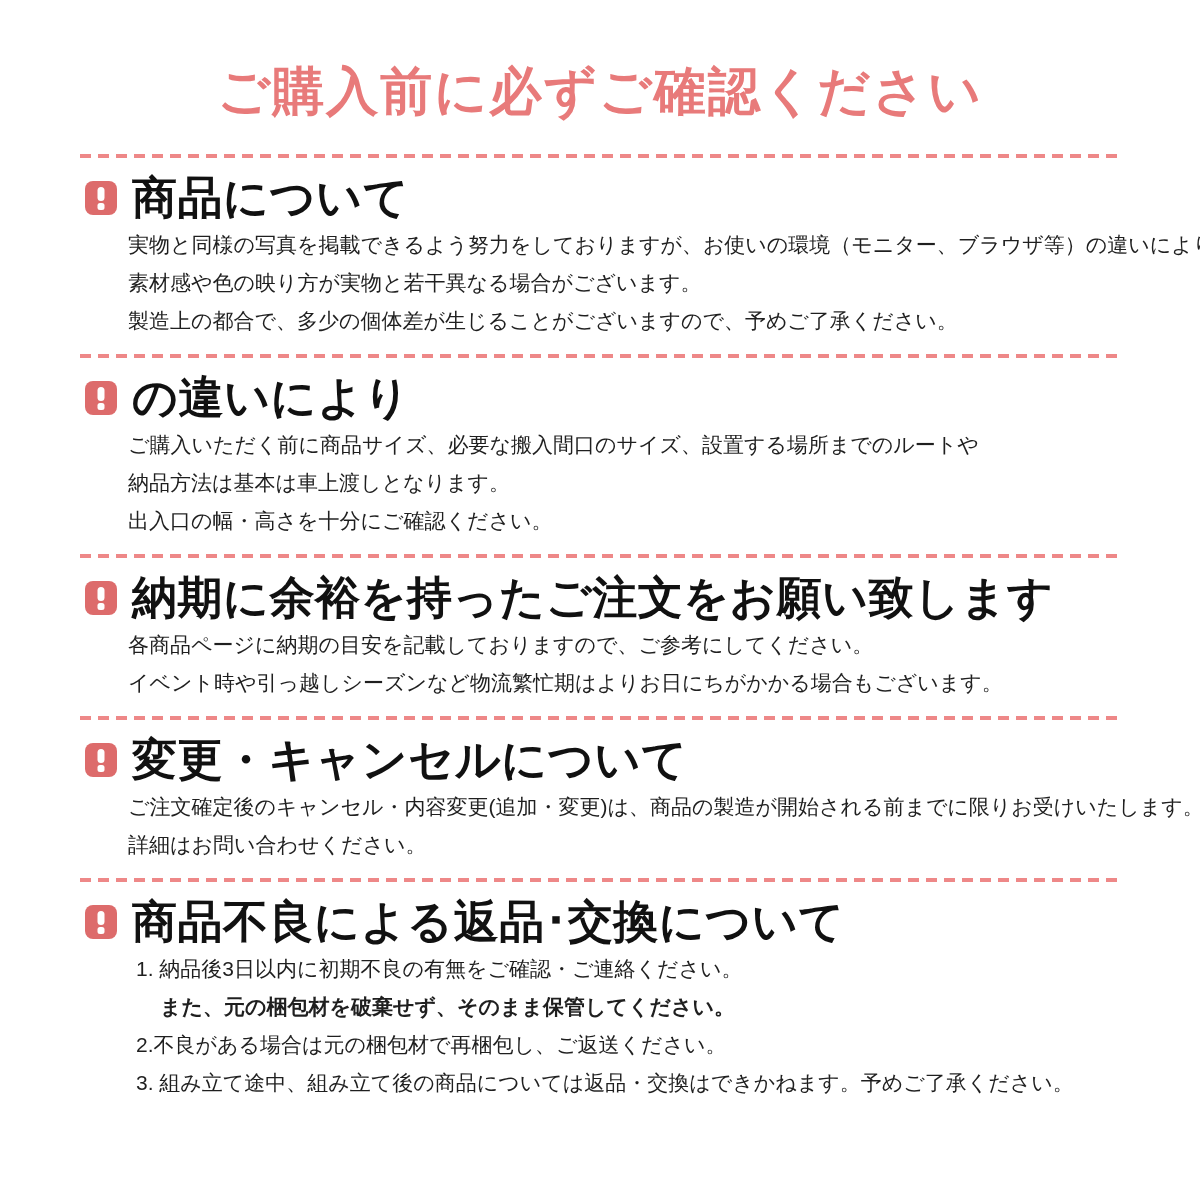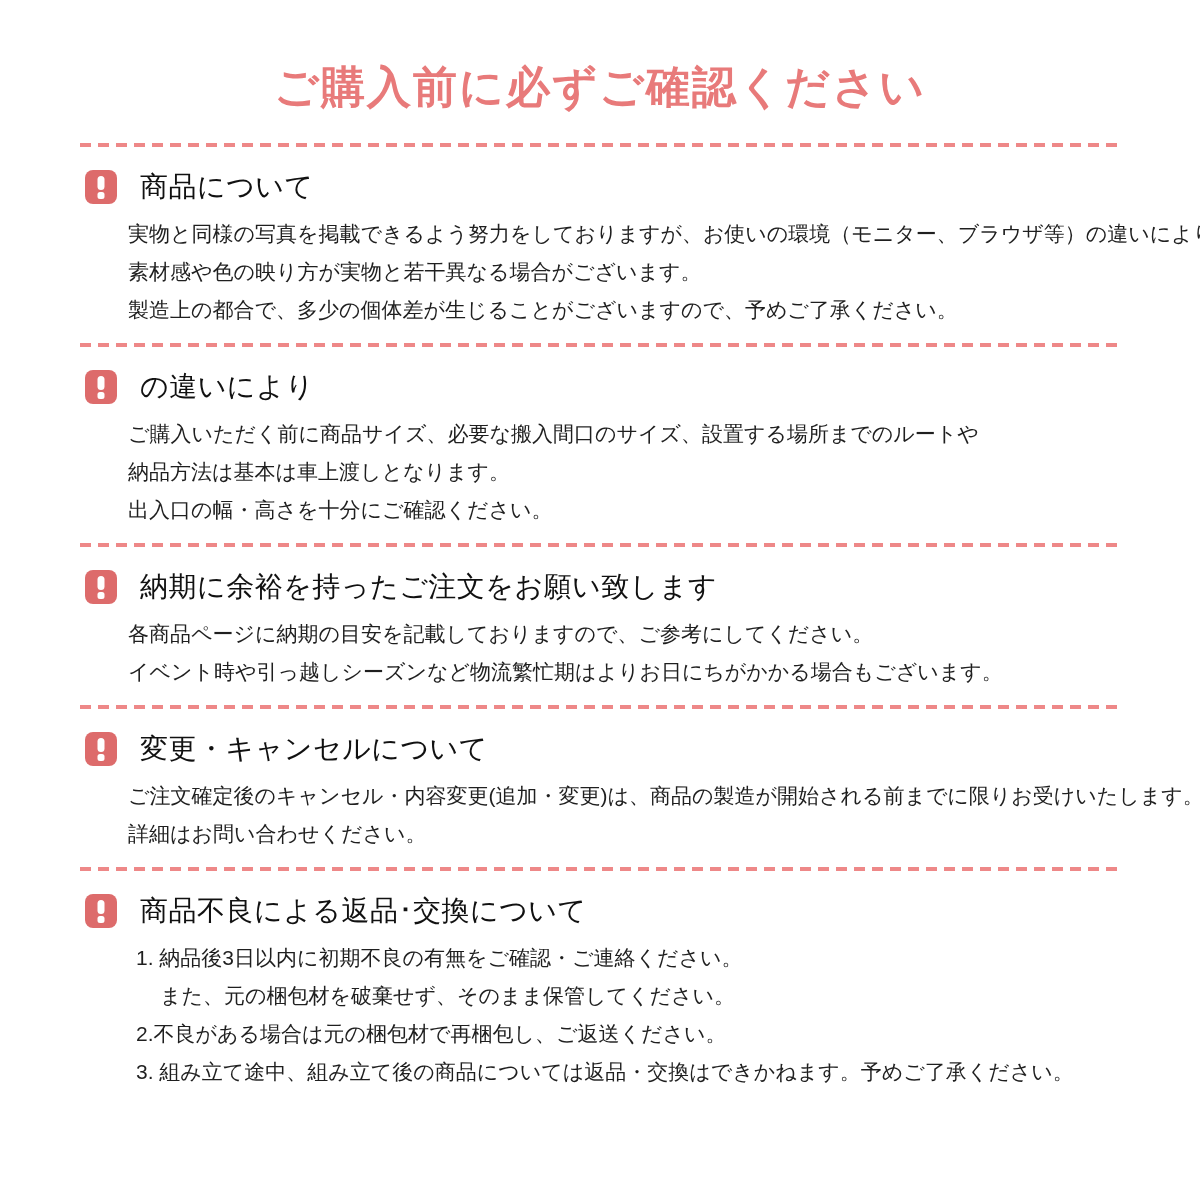--- a/index.html
+++ b/index.html
@@ -15,21 +15,21 @@
     padding: 0 80px;
     overflow: hidden;
     background: #ffffff;
     color: #1f1f1f;
   }
   .page-title {
     margin: 0;
     padding-top: 58px;
     text-align: center;
     color: #e87a7a;
-    font-size: 44px;
+    font-size: 52px;
     font-weight: bold;
     letter-spacing: 2px;
     line-height: 1.3;
   }
   .title-spacer { height: 28px; }
   .divider {
     height: 4px;
     background: repeating-linear-gradient(90deg, #ee8888 0 11px, transparent 11px 18px);
   }
   .section { padding-bottom: 14px; }
@@ -65,37 +65,37 @@
     position: absolute;
     left: 50%;
     transform: translateX(-50%);
     bottom: 5px;
     width: 7px;
     height: 7px;
     border-radius: 2.5px;
     background: #ffffff;
   }
   .sec-heading {
-    margin: 12px;
-    font-size: 28px;
-    font-weight: normal;
+    margin: 4px;
+    font-size: 45px;
+    font-weight: bold;
     color: #111111;
     letter-spacing: 0.5px;
     white-space: nowrap;
   }
   .sec-body {
     margin-top: 8px;
     margin-left: 48px;
     font-size: 21px;
     line-height: 38px;
     color: #1f1f1f;
   }
   .sec-body.numbered { margin-left: 56px; }
   .body-line { white-space: nowrap; }
-  .body-line.indent { padding-left: 24px; }
+  .body-line.indent { padding-left: 24px; font-weight: bold; }
 </style>
 </head>
 <body>
 
 <div class="page">
 
   <h1 class="page-title">ご購入前に必ずご確認ください</h1>
   <div class="title-spacer"></div>
 
   <div class="divider"></div>

